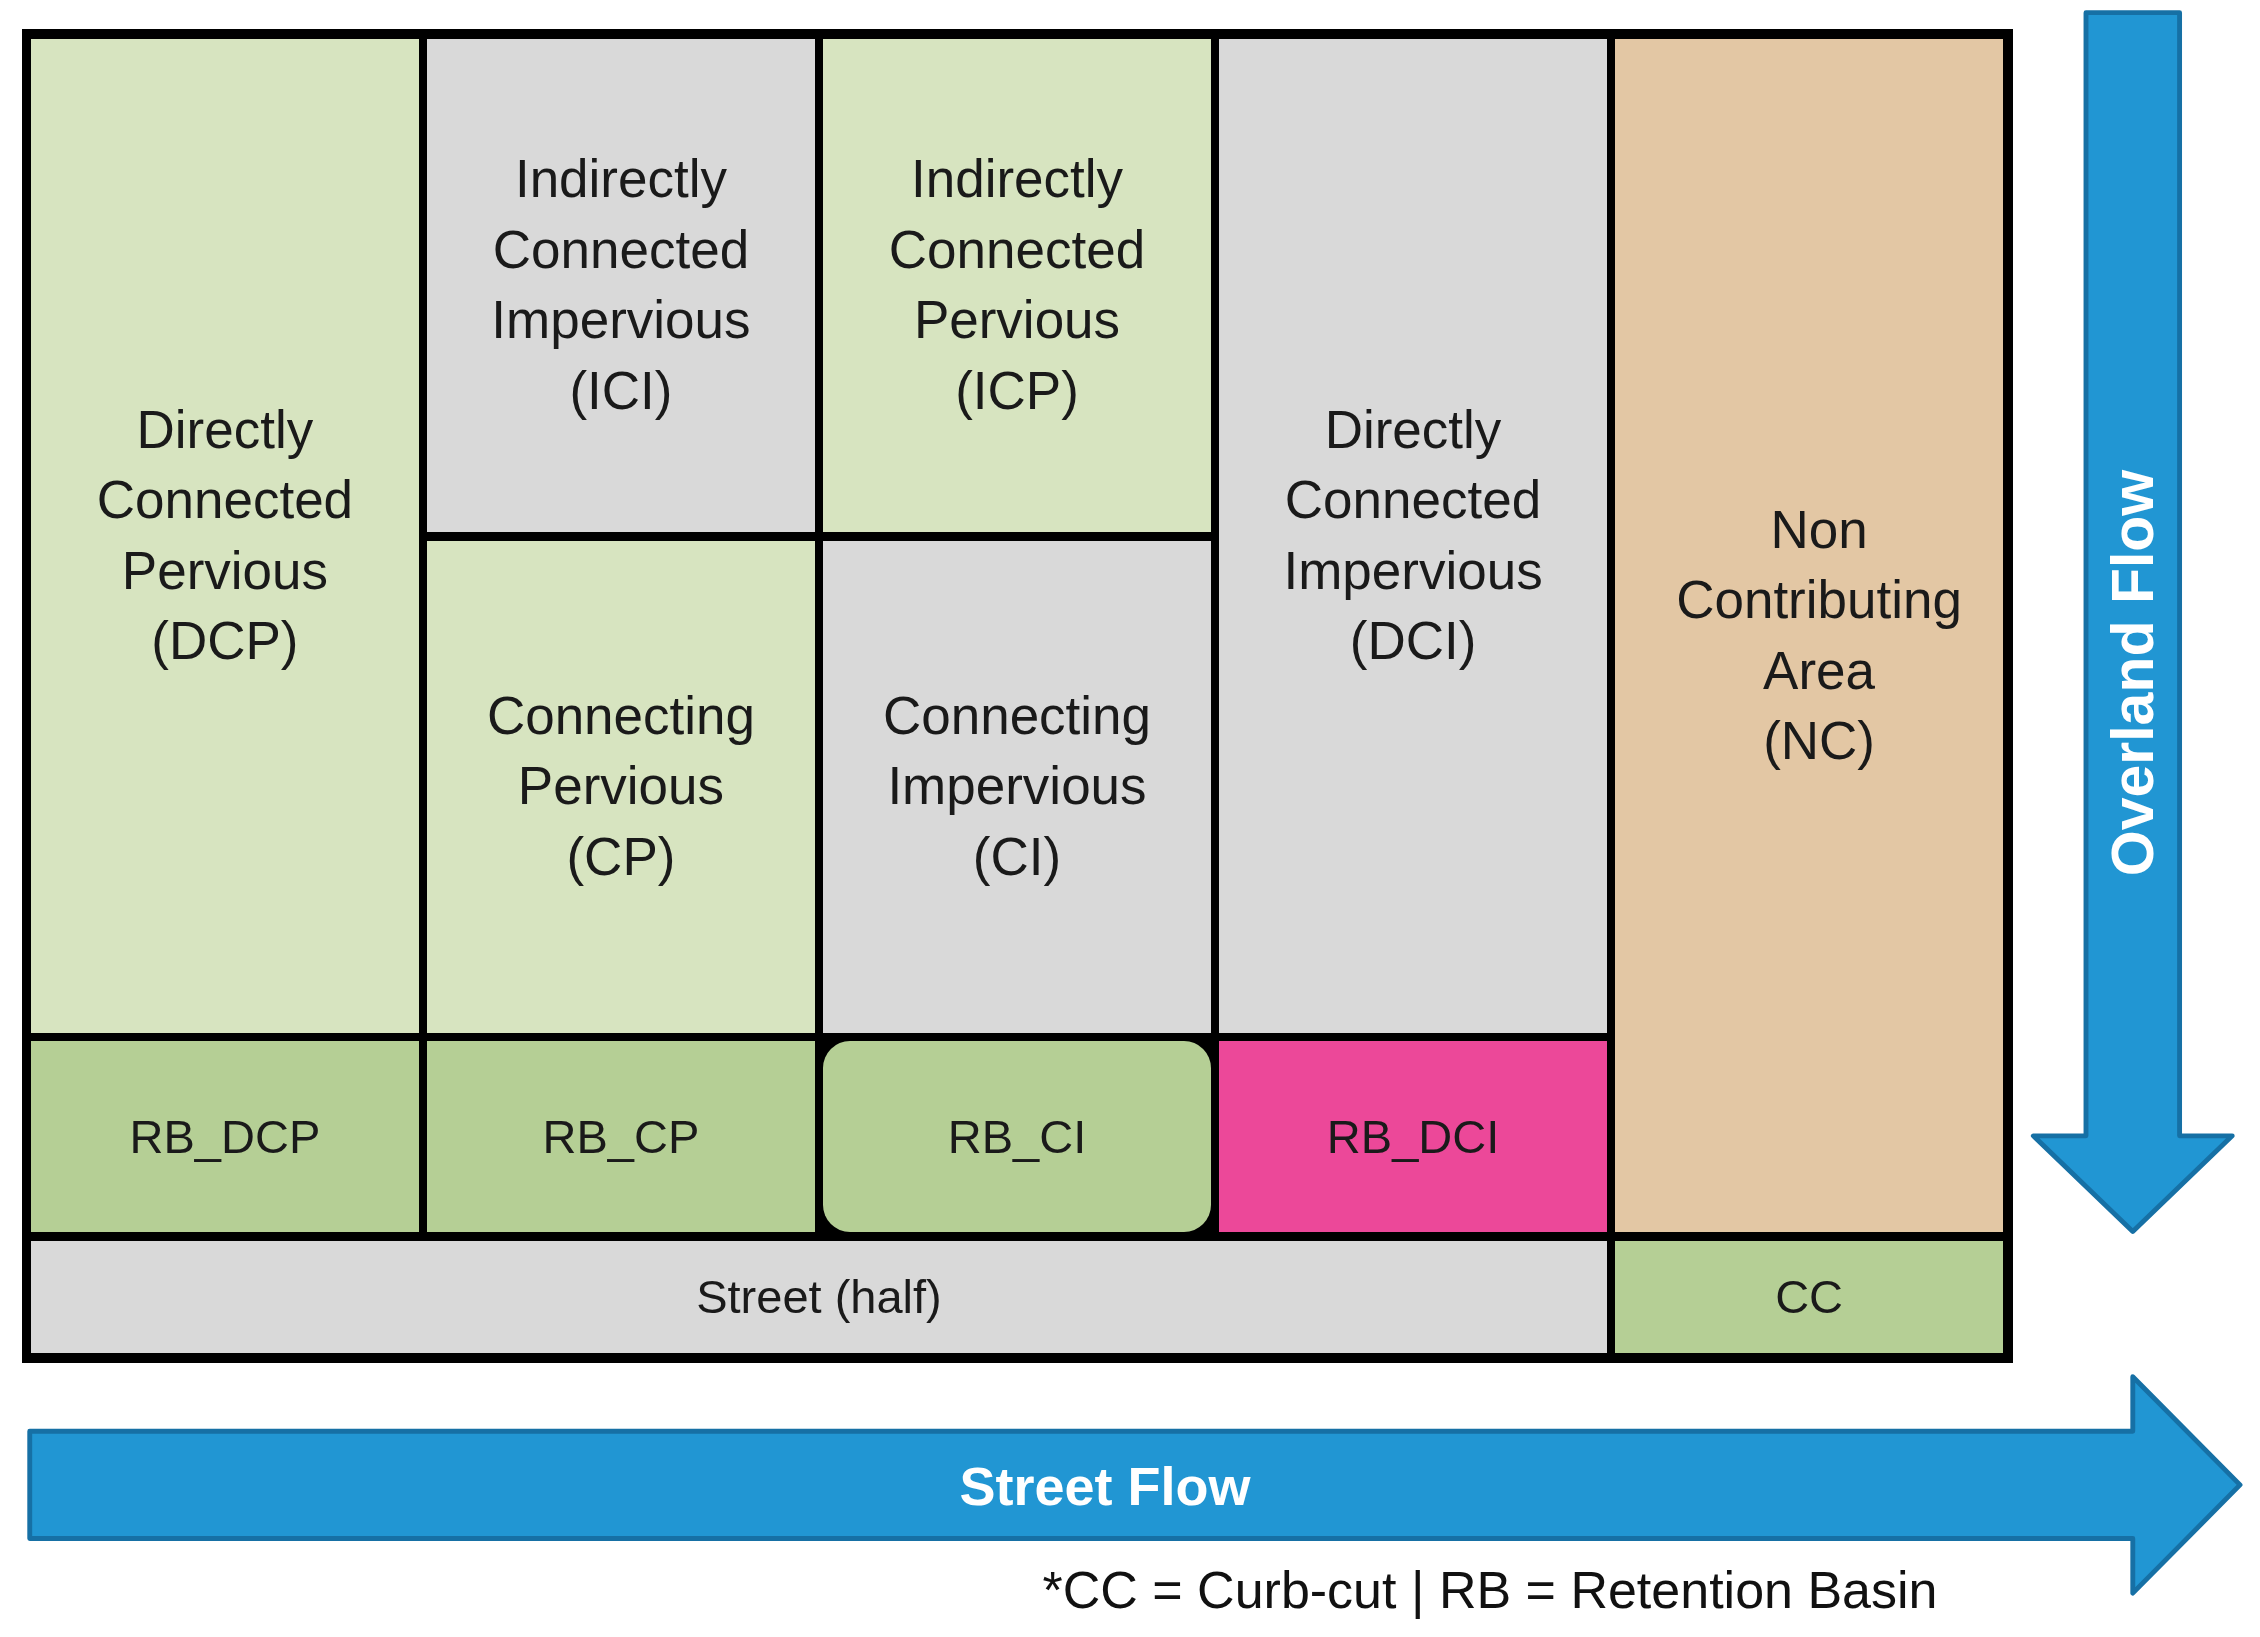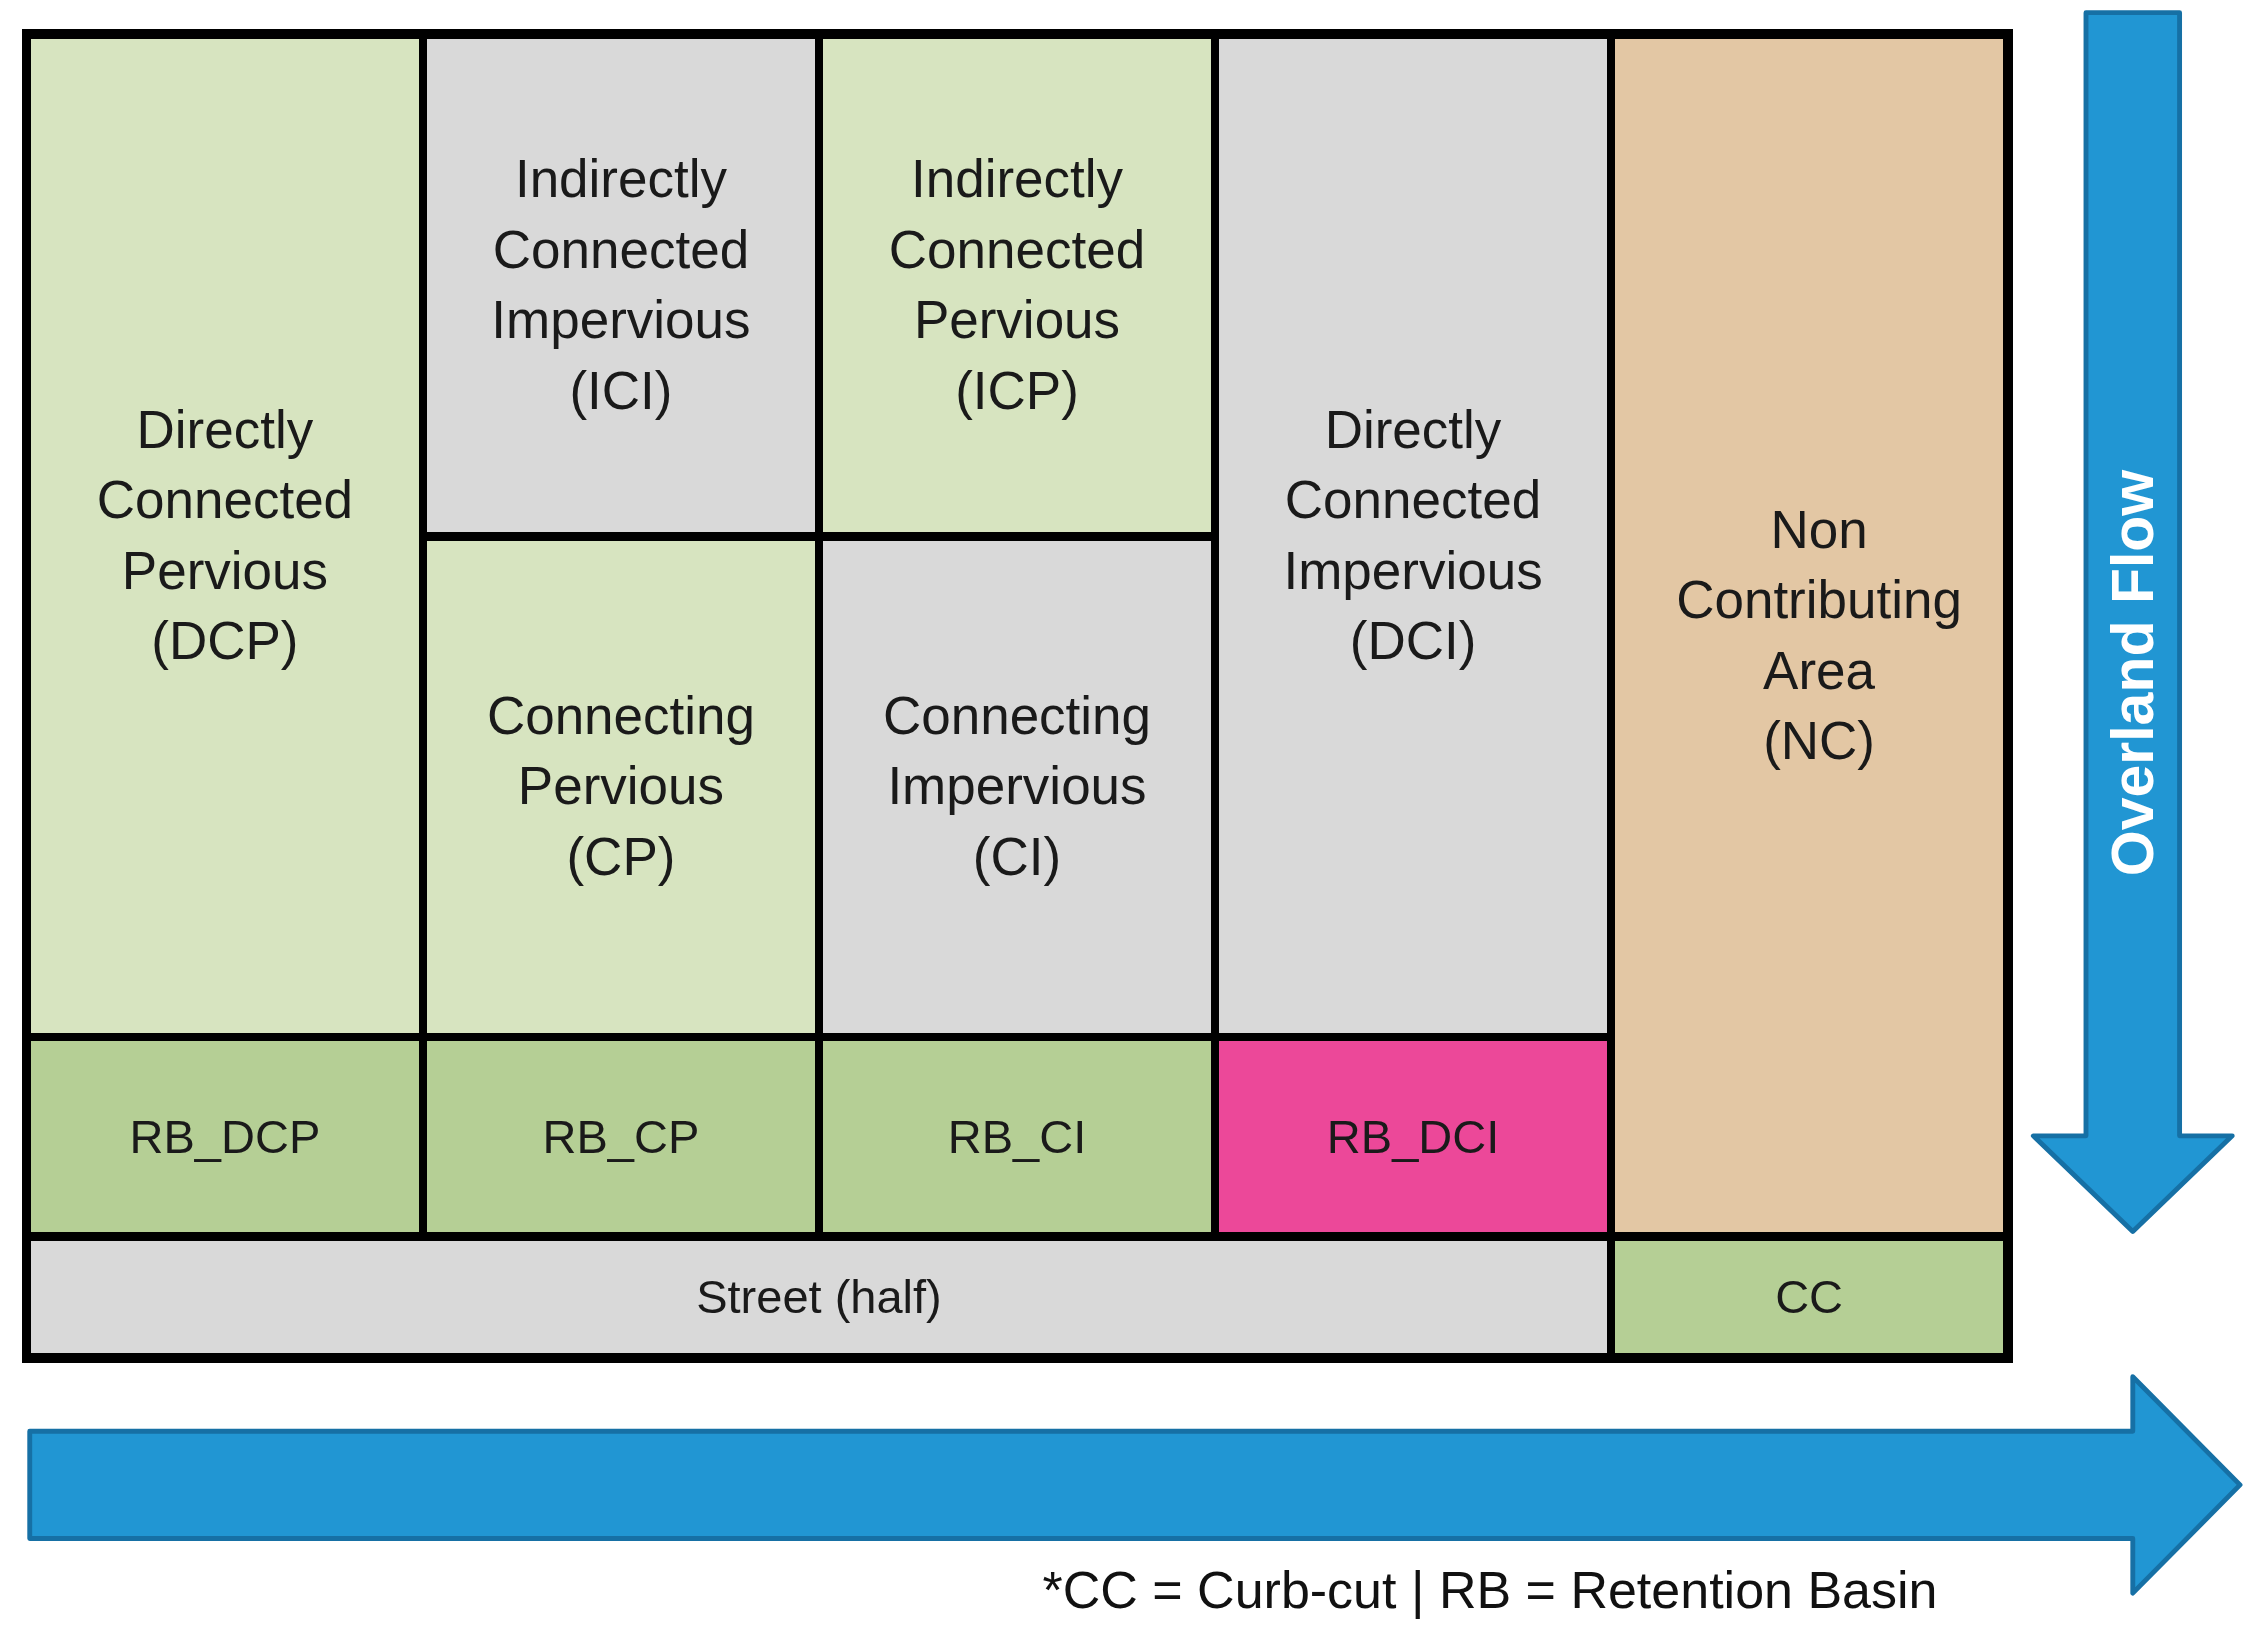--- a/index.html
+++ b/index.html
@@ -121,32 +121,33 @@
     <div class="cell cell-dci" style="background-color: rgb(217, 217, 217);">Directly
 Connected
 Impervious
 (DCI)</div>
     <div class="cell cell-nc" style="background-color: rgb(227, 199, 164);">Non
 Contributing
 Area
 (NC)</div>
     <div class="cell cell-rbcp small" style="background-color: rgb(181, 207, 149);">RB_CP</div>
     <div class="cell cell-rbdcp small" style="background-color: rgb(181, 207, 149);">RB_DCP</div>
-    <div class="cell cell-rbci small" style="background-color: rgb(181, 207, 149);">RB_CI</div>
+    <div class="cell cell-rbci small" style="background-color: rgb(181, 207, 149); border-radius: 27px;">RB_CI</div>
     <div class="cell cell-rbdci small" style="background-color: #ec4899;">RB_DCI</div>
     <div class="cell cell-street small" style="background-color: rgb(217, 217, 217);">Street (half)</div>
     <div class="cell cell-cc small" style="background-color: rgb(181, 207, 149);">CC</div>
   </div>
 
   <svg class="arrow-layer" viewBox="0 0 2318 1679" xmlns="http://www.w3.org/2000/svg" aria-hidden="true">
 
     <polygon points="2139,13 2235,13 2235,1165 2289,1165 2187,1263 2085,1165 2139,1165" fill="#2196d3" stroke="#1670a5" stroke-width="5" stroke-linejoin="round"></polygon>
 
     <polygon points="30,1468 2187,1468 2187,1412 2297,1523 2187,1634 2187,1578 30,1578" fill="#2196d3" stroke="#1670a5" stroke-width="5" stroke-linejoin="round"></polygon>
   </svg>
 
   <div class="arrow-label overland-label">Overland Flow</div>
 
+  <div class="arrow-label streetflow-label">Street Flow</div>
 
   <div class="footer-note">*CC =  Curb-cut | RB = Retention Basin</div>
 
 </div>
 
 
 </body></html>

